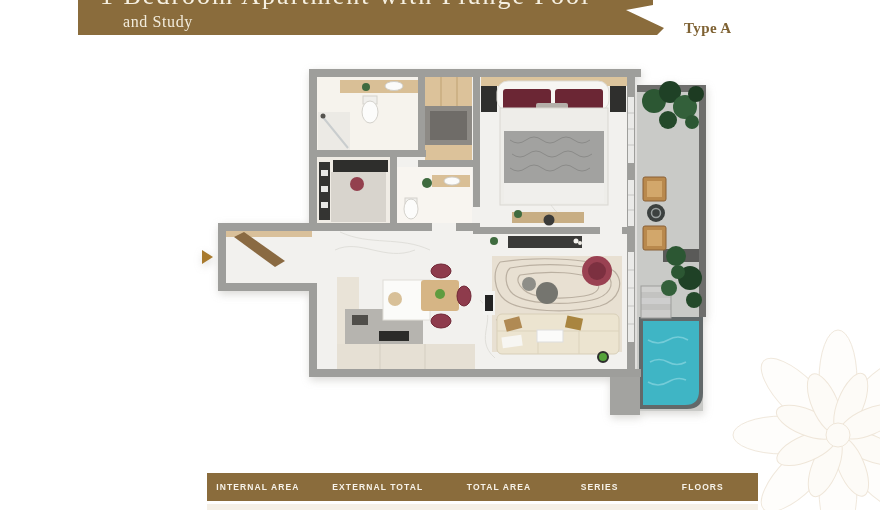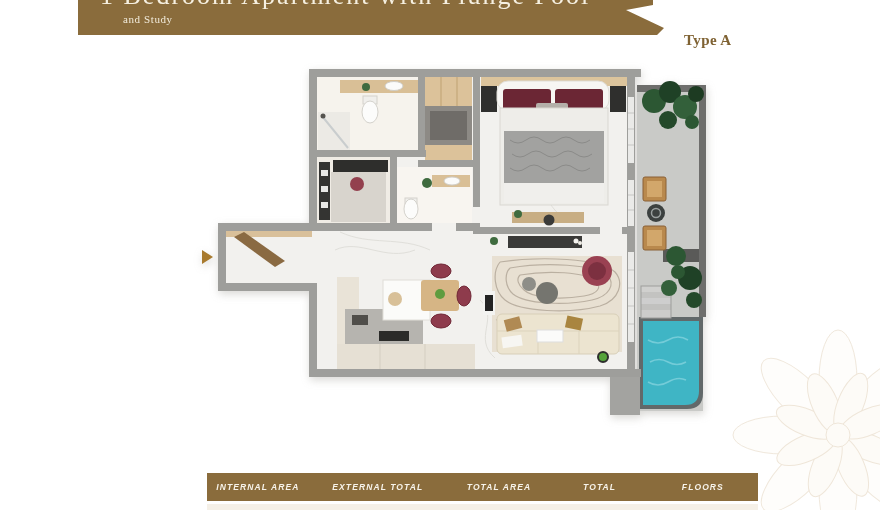--- a/index.html
+++ b/index.html
@@ -4,32 +4,32 @@
 <style>
   html,body{margin:0;padding:0;}
   .page{position:relative;width:880px;height:510px;background:#ffffff;overflow:hidden;
         font-family:"Liberation Serif", serif;}
   
   .ribbon{position:absolute;left:78px;top:0;width:592px;height:35px;background:#8a6c3c;
           clip-path:polygon(0 0,575px 0,575px 5px,548px 10px,586px 28px,579px 35px,0 35px);
           overflow:hidden;}
   .ribbon h1{position:absolute;left:22px;top:-19px;margin:0;font-size:26px;font-weight:500;
              color:#f6f0e1;letter-spacing:2px;white-space:nowrap;}
-  .ribbon .subtitle{position:absolute;left:45px;top:13px;font-size:11px;color:#f2ecdc;
+  .ribbon .subtitle{position:absolute;left:45px;top:13px;font-size:16px;color:#f2ecdc;
                     letter-spacing:.6px;}
   .type-label{position:absolute;left:684px;top:20px;font-size:15px;font-weight:700;
-              color:#7f6233;letter-spacing:.4px;margin-top:12px;}
+              color:#7f6233;letter-spacing:.4px;}
   
   .watermark-svg{position:absolute;left:0;top:0;}
   .plan-svg{position:absolute;left:0;top:0;filter:drop-shadow(1px 3px 4px rgba(130,125,115,.30));}
   
   .areas-table{position:absolute;left:207px;top:473px;width:551px;}
   .areas-header{display:flex;height:28px;background:#8a6c3c;align-items:center;}
   .areas-header .cell{color:#f7f3ea;font-family:"Liberation Sans", sans-serif;font-size:8.5px;
-                      font-weight:700;letter-spacing:1.1px;text-align:center;font-style:italic;}
+                      font-weight:700;letter-spacing:1.1px;text-align:center;}
   .c0{width:18.5%;} .c1{width:25%;} .c2{width:19%;} .c3{width:17.5%;} .c4{width:20%;}
   .areas-row{height:12px;background:#f5f0e7;margin-top:3px;}
 </style>
 </head>
 <body>
 
 <div class="page">
 
   <svg class="watermark-svg" width="880" height="510" viewBox="0 0 880 510">
     <g transform="translate(838,435)" fill="#fefdfb" stroke="#f0e8dc" stroke-width="1">
@@ -279,19 +279,19 @@
     </g>
 
     <polygon points="202,250 213,257 202,264" fill="#a87a2e"></polygon>
   </svg>
 
   <div class="areas-table">
     <div class="areas-header">
       <div class="cell c0">INTERNAL AREA</div>
       <div class="cell c1">EXTERNAL TOTAL</div>
       <div class="cell c2">TOTAL AREA</div>
-      <div class="cell c3">TOTAL</div>
+      <div class="cell c3">SERIES</div>
       <div class="cell c4">FLOORS</div>
     </div>
     <div class="areas-row"></div>
   </div>
 
 </div>
 
 </body></html>

